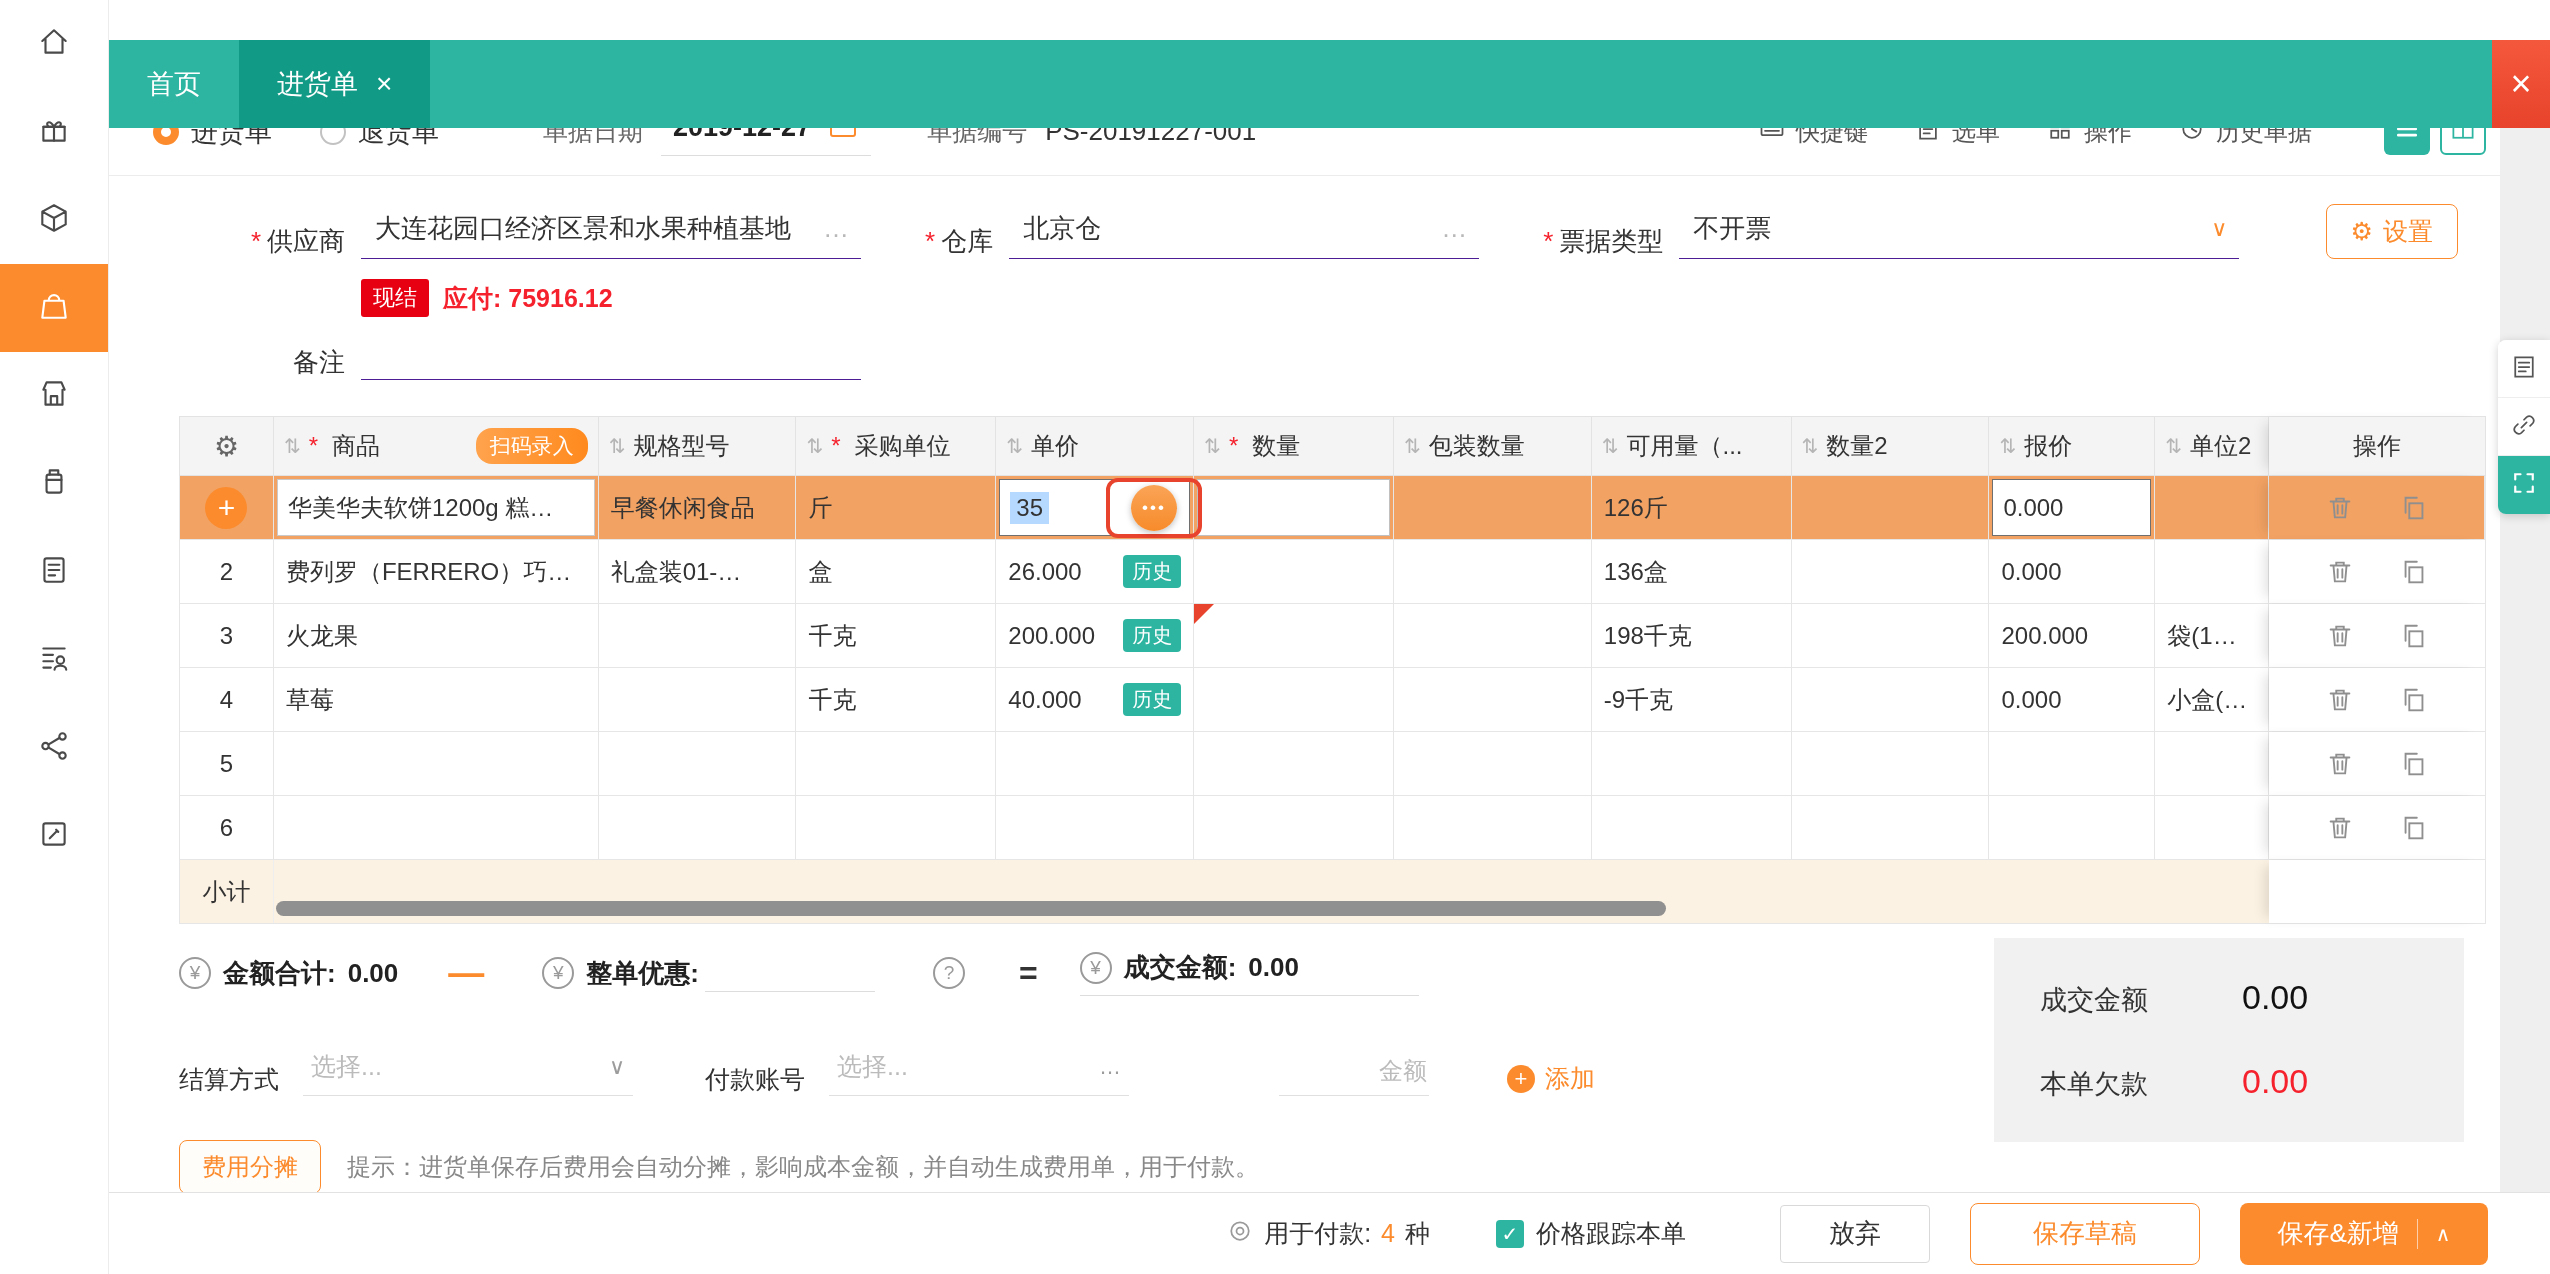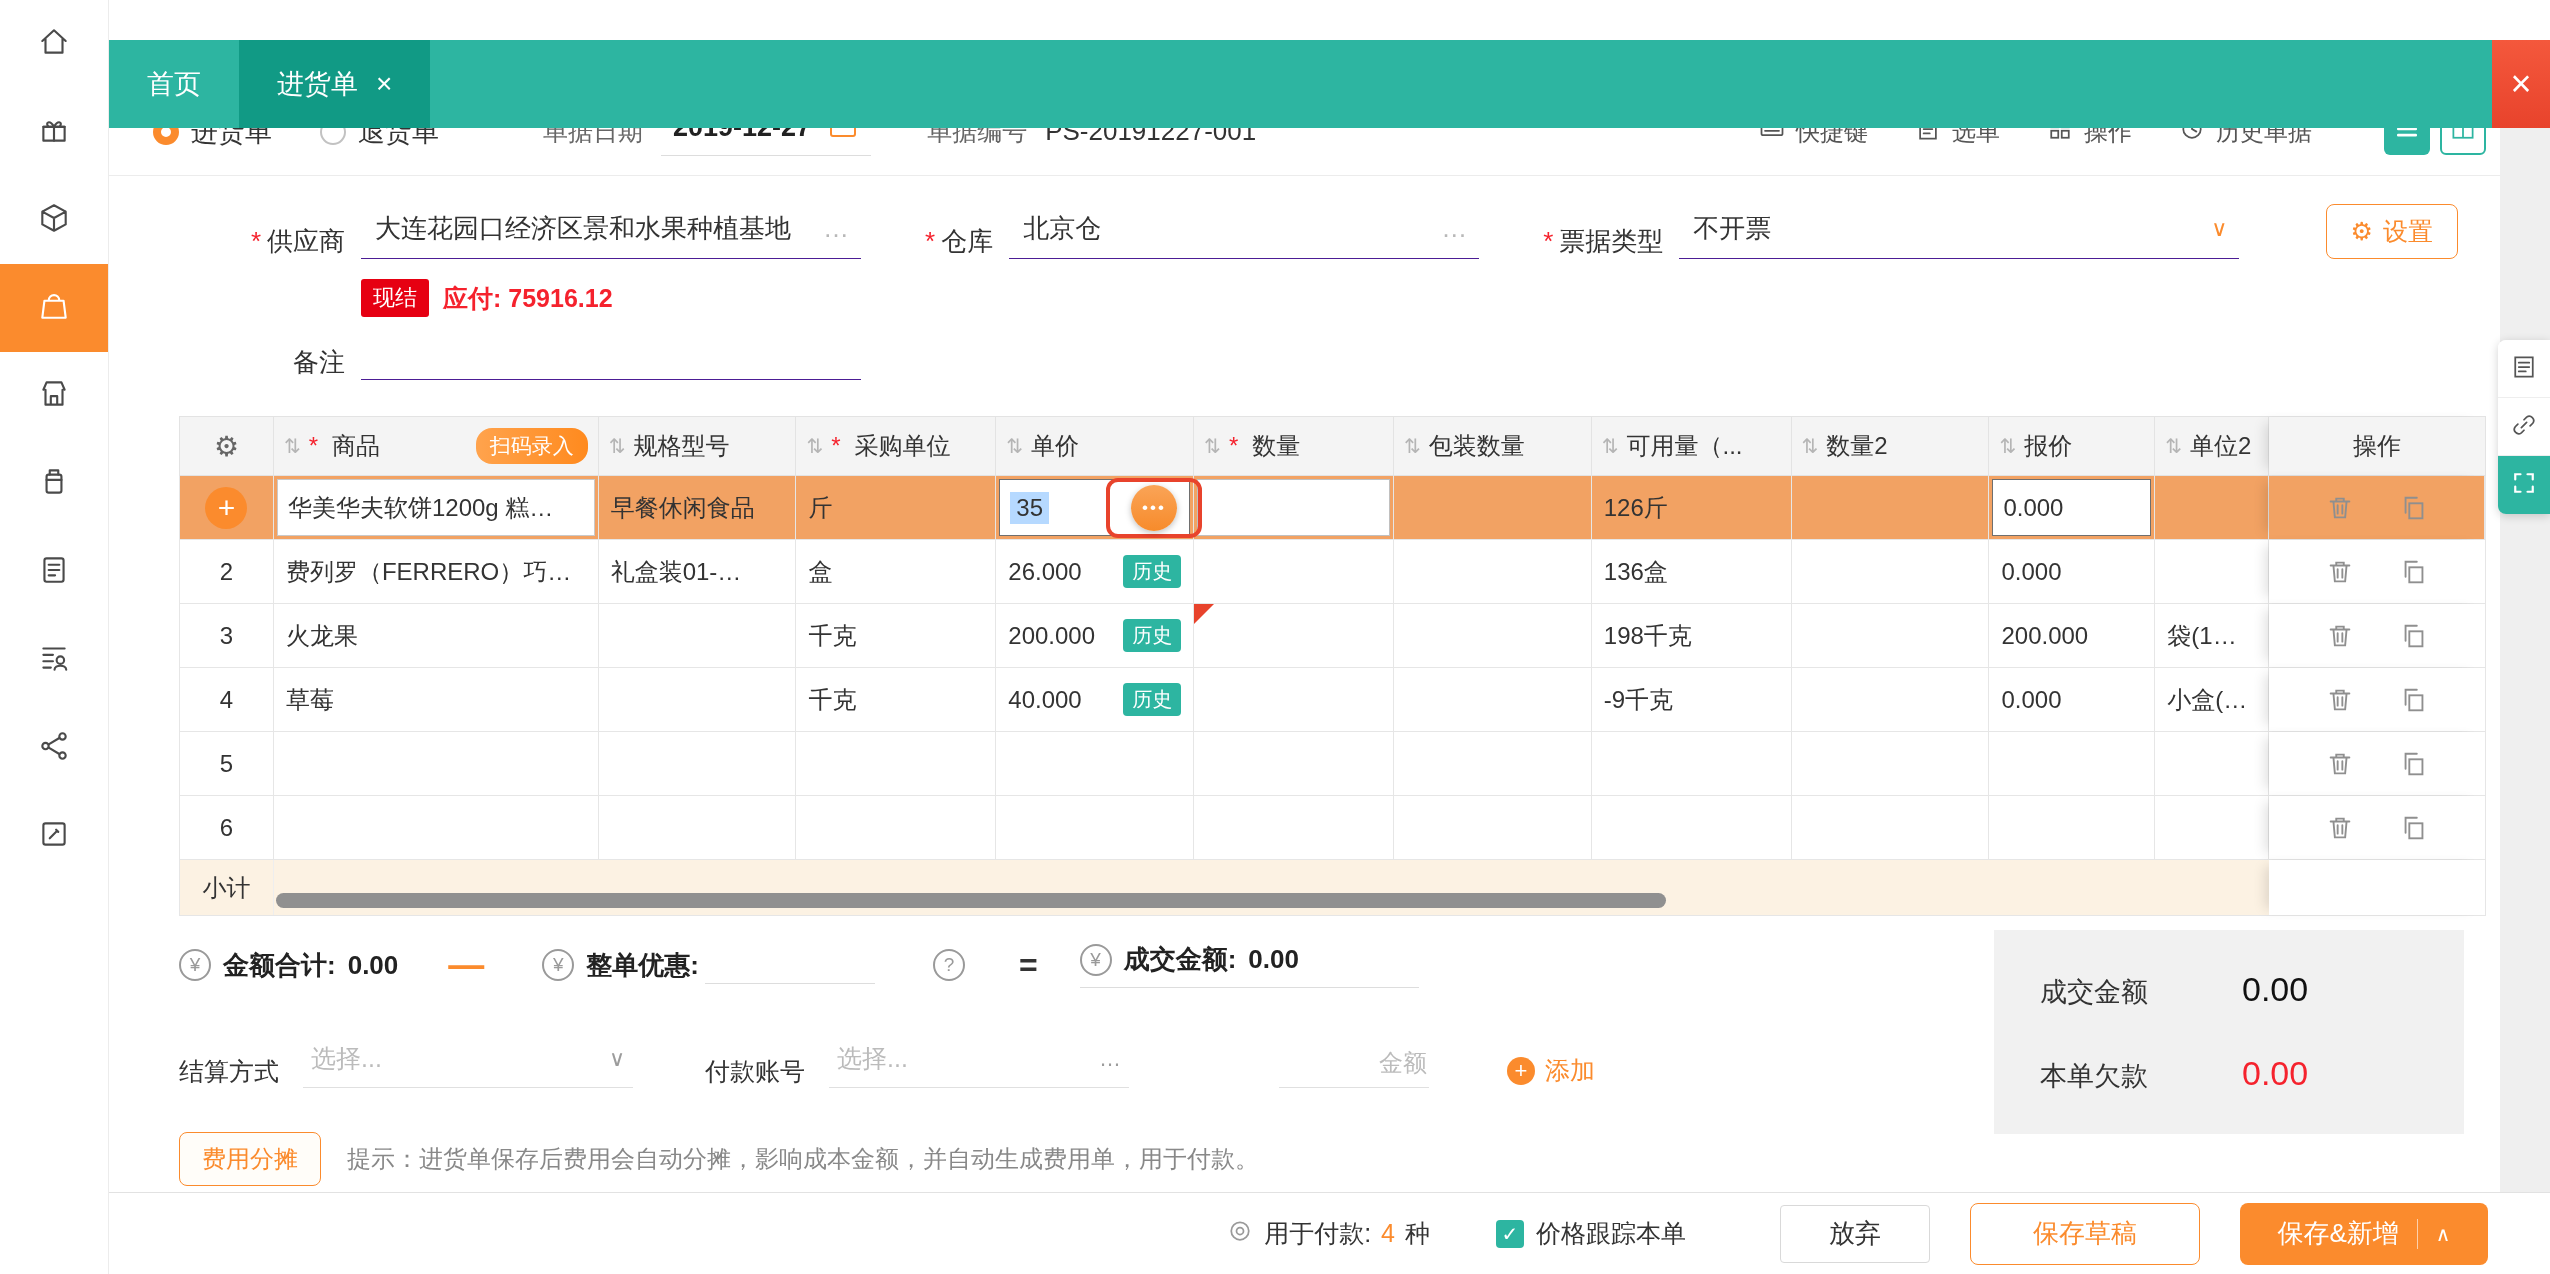--- a/index.html
+++ b/index.html
@@ -106,21 +106,21 @@
   .more-wrap { position:absolute; left:926px; top:2px; width:96px; height:60px; border:4px solid #e8432c;
                border-radius:12px; display:flex; align-items:center; justify-content:center; z-index:3; }
   .more-btn { width:46px; height:46px; border-radius:50%; border:none; cursor:pointer;
               background:linear-gradient(180deg,#faa457,#f78b2b); color:#fff; font-size:17px;
               letter-spacing:2px; display:flex; align-items:center; justify-content:center;
               box-shadow:0 2px 6px rgba(0,0,0,.25); }
   .td.c-ops { justify-content:center; gap:44px; box-shadow:-10px 0 12px -6px rgba(0,0,0,.12); }
   .th.c-ops { box-shadow:-10px 0 12px -6px rgba(0,0,0,.12); }
   .op-btn { background:none; border:none; color:#8f8f8f; padding:0; display:flex; cursor:pointer; }
   .op-btn svg { width:30px; height:30px; }
-  .subtotal { height:56px; background:#fcf2e3; display:flex; position:relative;
+  .subtotal { height:64px; background:#fcf2e3; display:flex; position:relative;
               border:1px solid #e6e6e6; border-top:none; }
   .subtotal .c-no { display:flex; align-items:center; justify-content:center; font-size:24px;
                     border-right:1px solid #eee; }
   .hscroll { position:absolute; left:96px; bottom:7px; width:1390px; height:15px; border-radius:8px;
              background:#909090; cursor:pointer; }
   .opsfill { position:absolute; right:0; top:0; bottom:0; width:216px; background:#fff;
              box-shadow:-10px 0 12px -6px rgba(0,0,0,.12); }
 
   
   .bottom { position:relative; padding:26px 0 0 70px; height:306px; }

